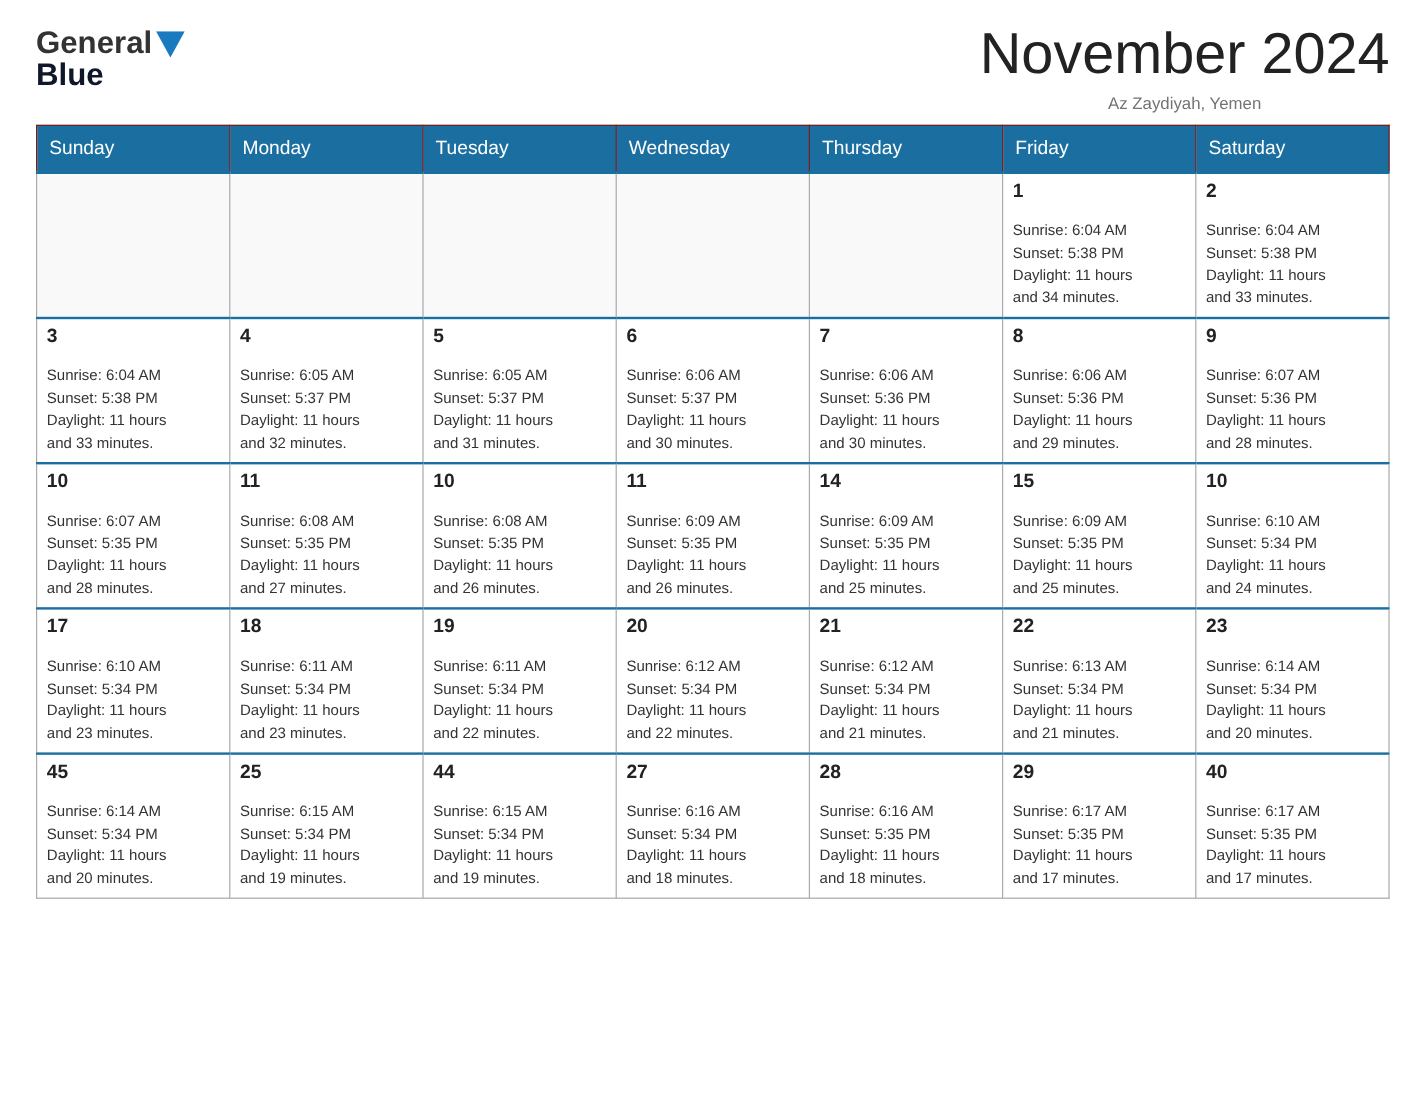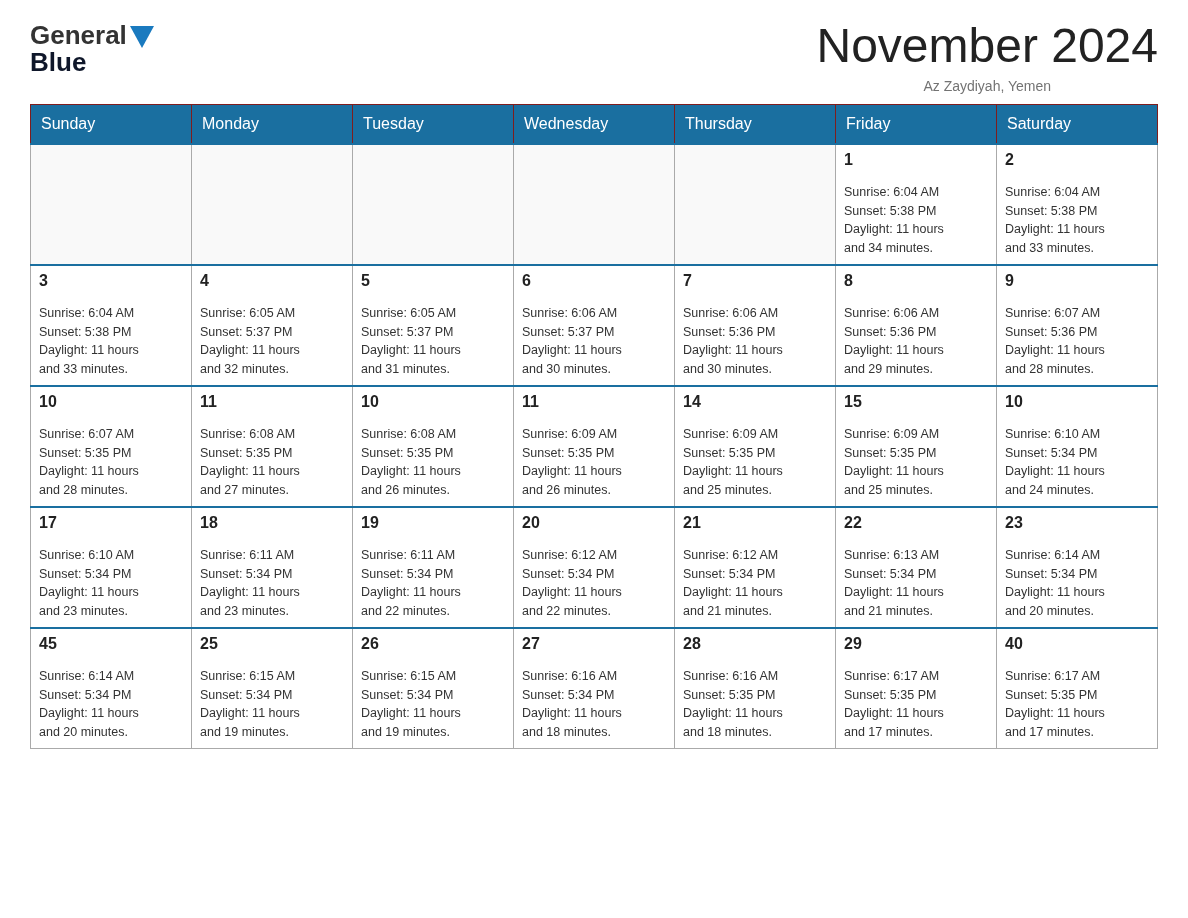--- a/index.html
+++ b/index.html
@@ -230,21 +230,21 @@
       <tr class="week-row">
         <td>
           <span class="day-number">45</span>
           <div class="day-info">Sunrise: 6:14 AM<br>Sunset: 5:34 PM<br>Daylight: 11 hours<br>and 20 minutes.</div>
         </td>
         <td>
           <span class="day-number">25</span>
           <div class="day-info">Sunrise: 6:15 AM<br>Sunset: 5:34 PM<br>Daylight: 11 hours<br>and 19 minutes.</div>
         </td>
         <td>
-          <span class="day-number">26</span>
+          <span class="day-number">44</span>
           <div class="day-info">Sunrise: 6:15 AM<br>Sunset: 5:34 PM<br>Daylight: 11 hours<br>and 19 minutes.</div>
         </td>
         <td>
           <span class="day-number">27</span>
           <div class="day-info">Sunrise: 6:16 AM<br>Sunset: 5:34 PM<br>Daylight: 11 hours<br>and 18 minutes.</div>
         </td>
         <td>
           <span class="day-number">28</span>
           <div class="day-info">Sunrise: 6:16 AM<br>Sunset: 5:35 PM<br>Daylight: 11 hours<br>and 18 minutes.</div>
         </td>

